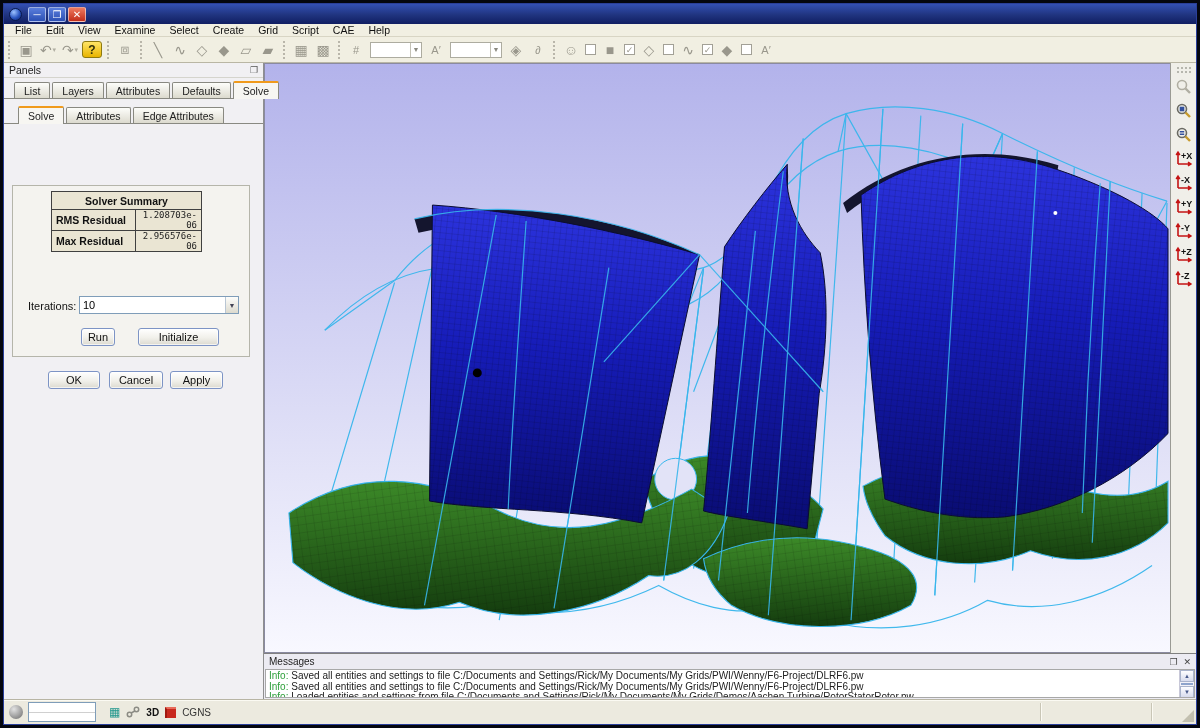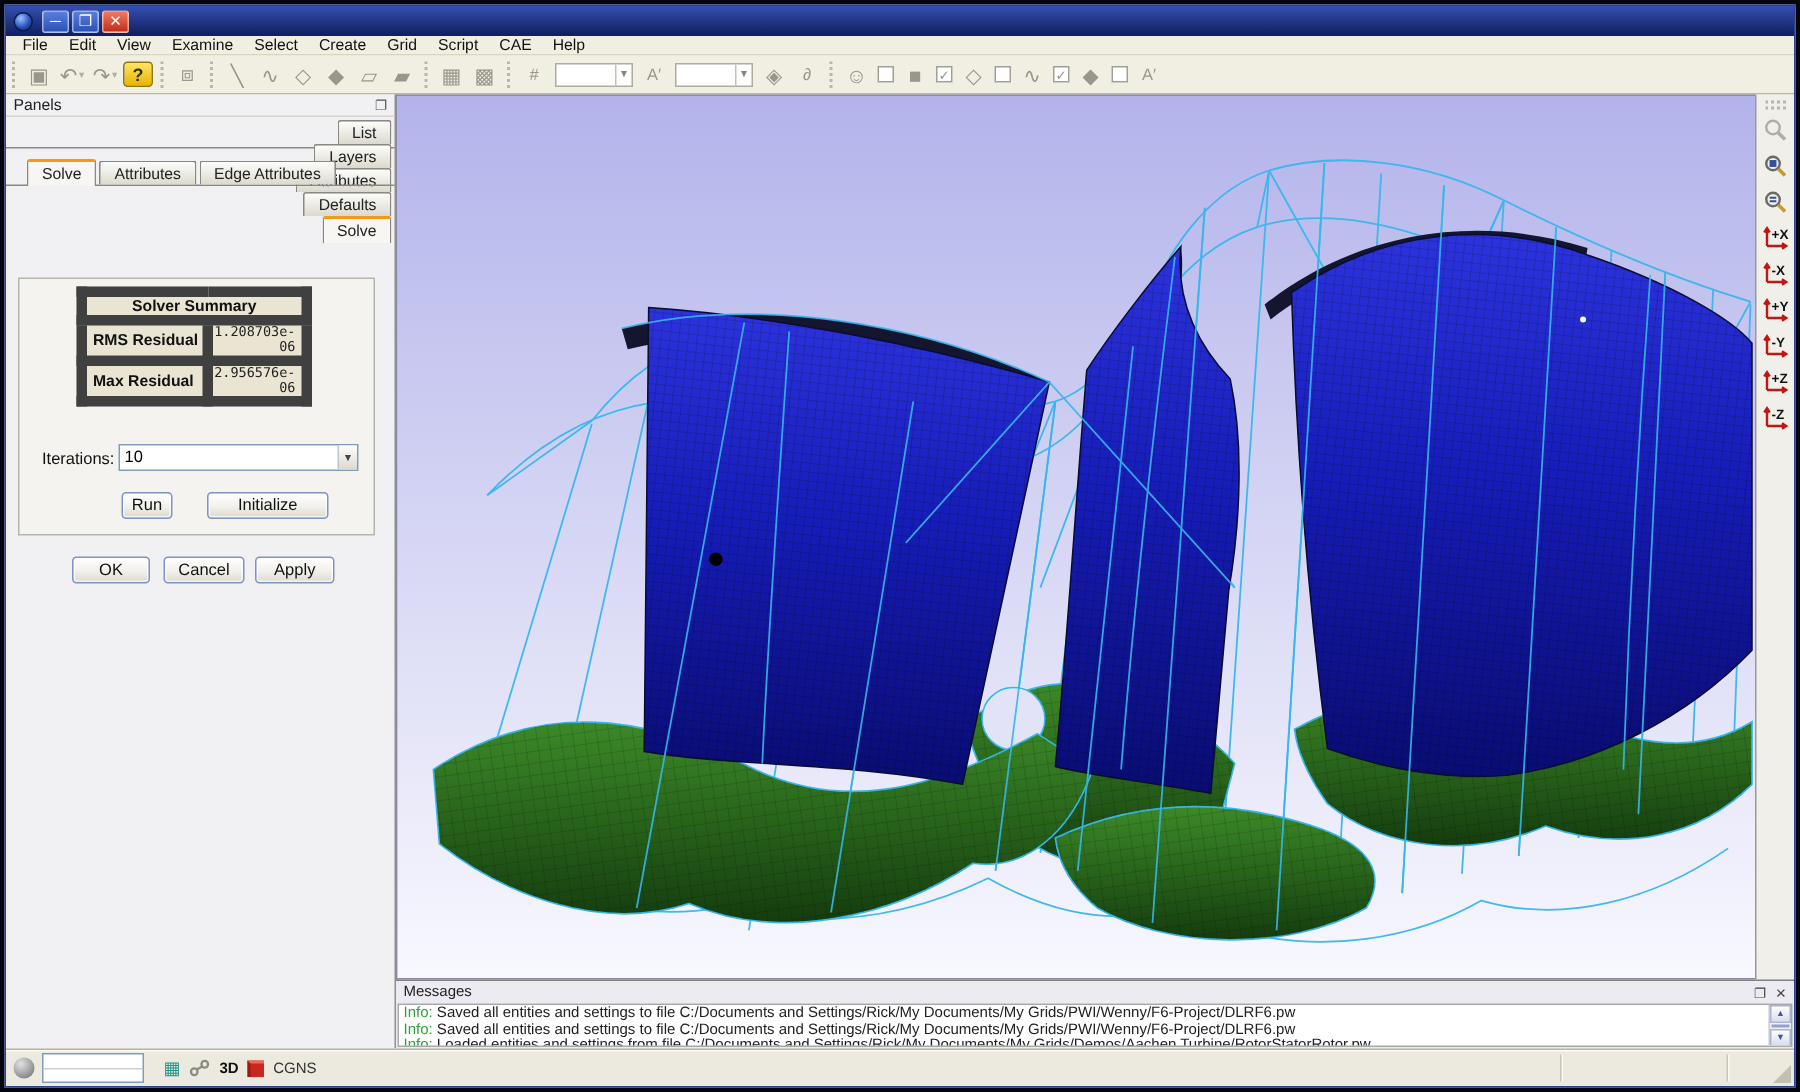--- a/index.html
+++ b/index.html
@@ -59,21 +59,21 @@
   .tabrow.sub { padding-left:14px; }
   .tab { border:1px solid #898981; border-bottom:none; border-radius:2px 2px 0 0;
          background:linear-gradient(180deg,#fdfdfa,#dcdace); padding:2px 9px 1px;
          margin-right:2px; font-size:10.5px; color:#222; position:relative; }
   .tab.active { background:#f7f6f2; border-top:2px solid #f09a1c; margin-bottom:-1px;
                 padding-bottom:2px; z-index:2; }
   .groupbox { position:absolute; left:8px; top:122px; width:238px; height:172px;
               border:1px solid #b5b5aa; background:#f4f3ef; }
   table.summary { position:absolute; left:47px; top:128px; border-collapse:collapse;
                   background:#eae5d3; }
-  table.summary td,table.summary th { border:7px solid #404040; }
+  table.summary td,table.summary th { border:1px solid #404040; }
   th.sum-title { width:150px; height:18px; font-size:10.5px; font-weight:bold; color:#111;
                  text-align:center; }
   td.sum-label { width:84px; height:19px; font-size:10.5px; font-weight:bold; padding-left:4px; color:#111; }
   td.sum-value { width:66px; font-family:"DejaVu Sans Mono", monospace; font-size:9px;
                  text-align:right; padding-right:4px; color:#222; }
   .iter-label { position:absolute; left:24px; top:237px; font-size:11px; color:#111; }
   .iter-combo { position:absolute; left:75px; top:233px; width:160px; height:18px;
                 background:#fff; border:1px solid #7f9db9; display:flex; }
   .iter-combo input { flex:1; border:none; font-size:11px; padding-left:3px; background:transparent; }
   .iter-combo .spin { width:13px; border-left:1px solid #b9c6d4; background:linear-gradient(180deg,#fdfdfb,#dcdace);
@@ -207,21 +207,21 @@
   </div>
 
   <div class="main">
 
     <div class="left-panel">
       <div class="panels-header">
         <span>Panels</span>
         <span class="flo">❐</span>
       </div>
 
-      <div class="tabrow" style="top:17px;flex-direction:column;">
+      <div class="tabrow" style="top:17px;">
         <div class="tab">List</div>
         <div class="tab">Layers</div>
         <div class="tab">Attributes</div>
         <div class="tab">Defaults</div>
         <div class="tab active">Solve</div>
       </div>
 
       <div class="tabrow sub" style="top:42px;">
         <div class="tab active">Solve</div>
         <div class="tab">Attributes</div>

